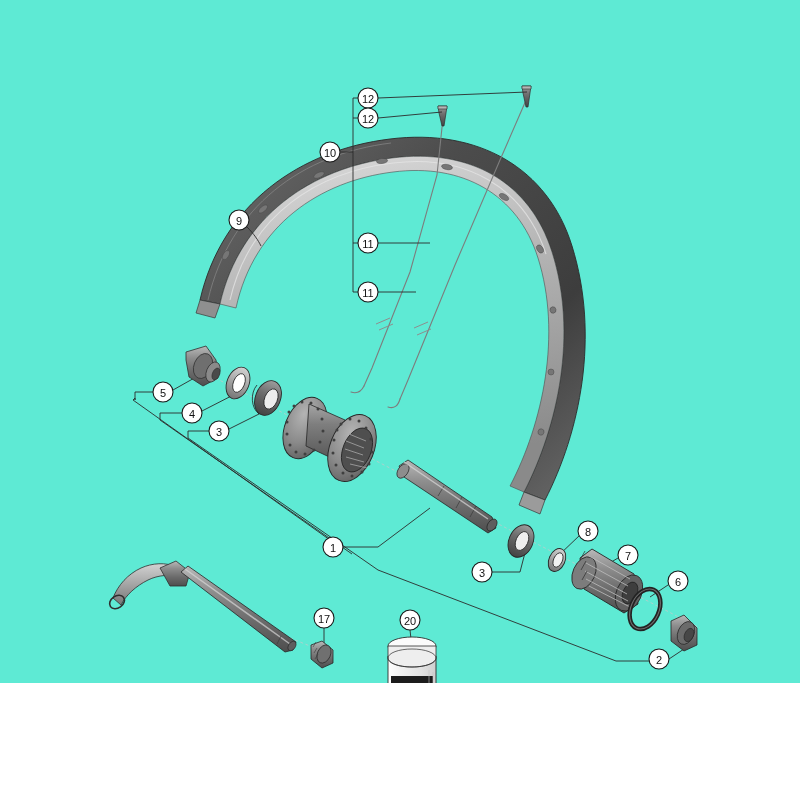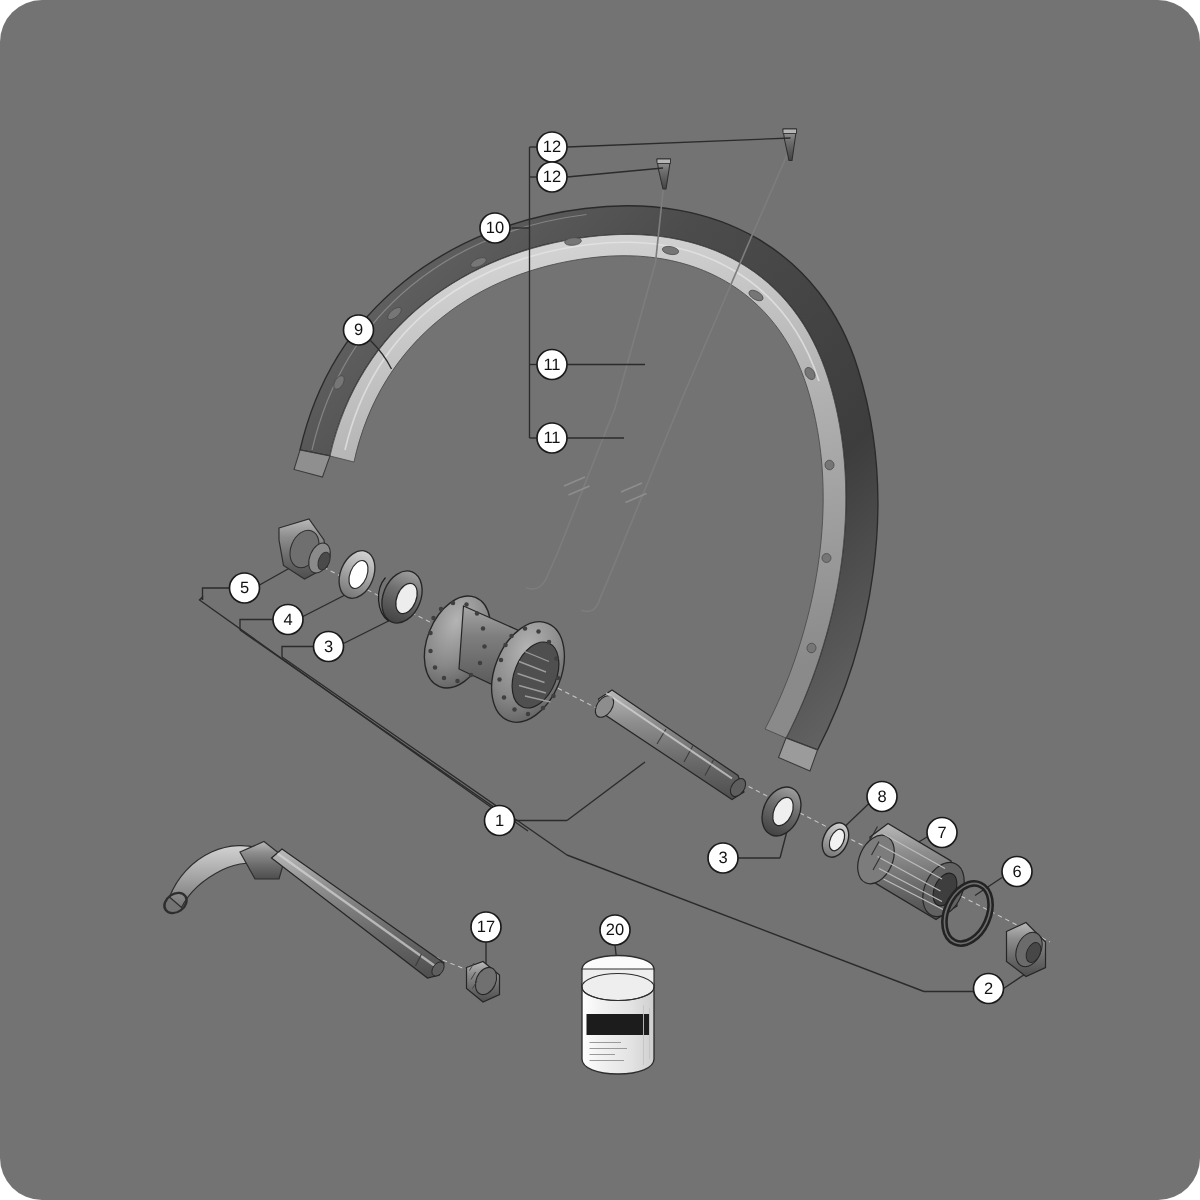--- a/index.html
+++ b/index.html
@@ -3,25 +3,24 @@
 <meta charset="utf-8">
 <style>
   html, body {
     margin: 0;
     padding: 0;
     background: #ffffff;
   }
   #diagram-root {
     position: relative;
     width: 800px;
-    height: 800px;
-    background: #737373;
+    height: 683px;
+    background: #5eead4;
     font-family: "Liberation Sans", sans-serif;
     overflow: hidden;
-    border-radius: 28px;
   }
   svg { display: block; }
   .callout-circle {
     fill: #ffffff;
     stroke: #1a1a1a;
     stroke-width: 1.1;
   }
   .callout-text {
     font-family: "Liberation Sans", sans-serif;
     font-size: 11px;

